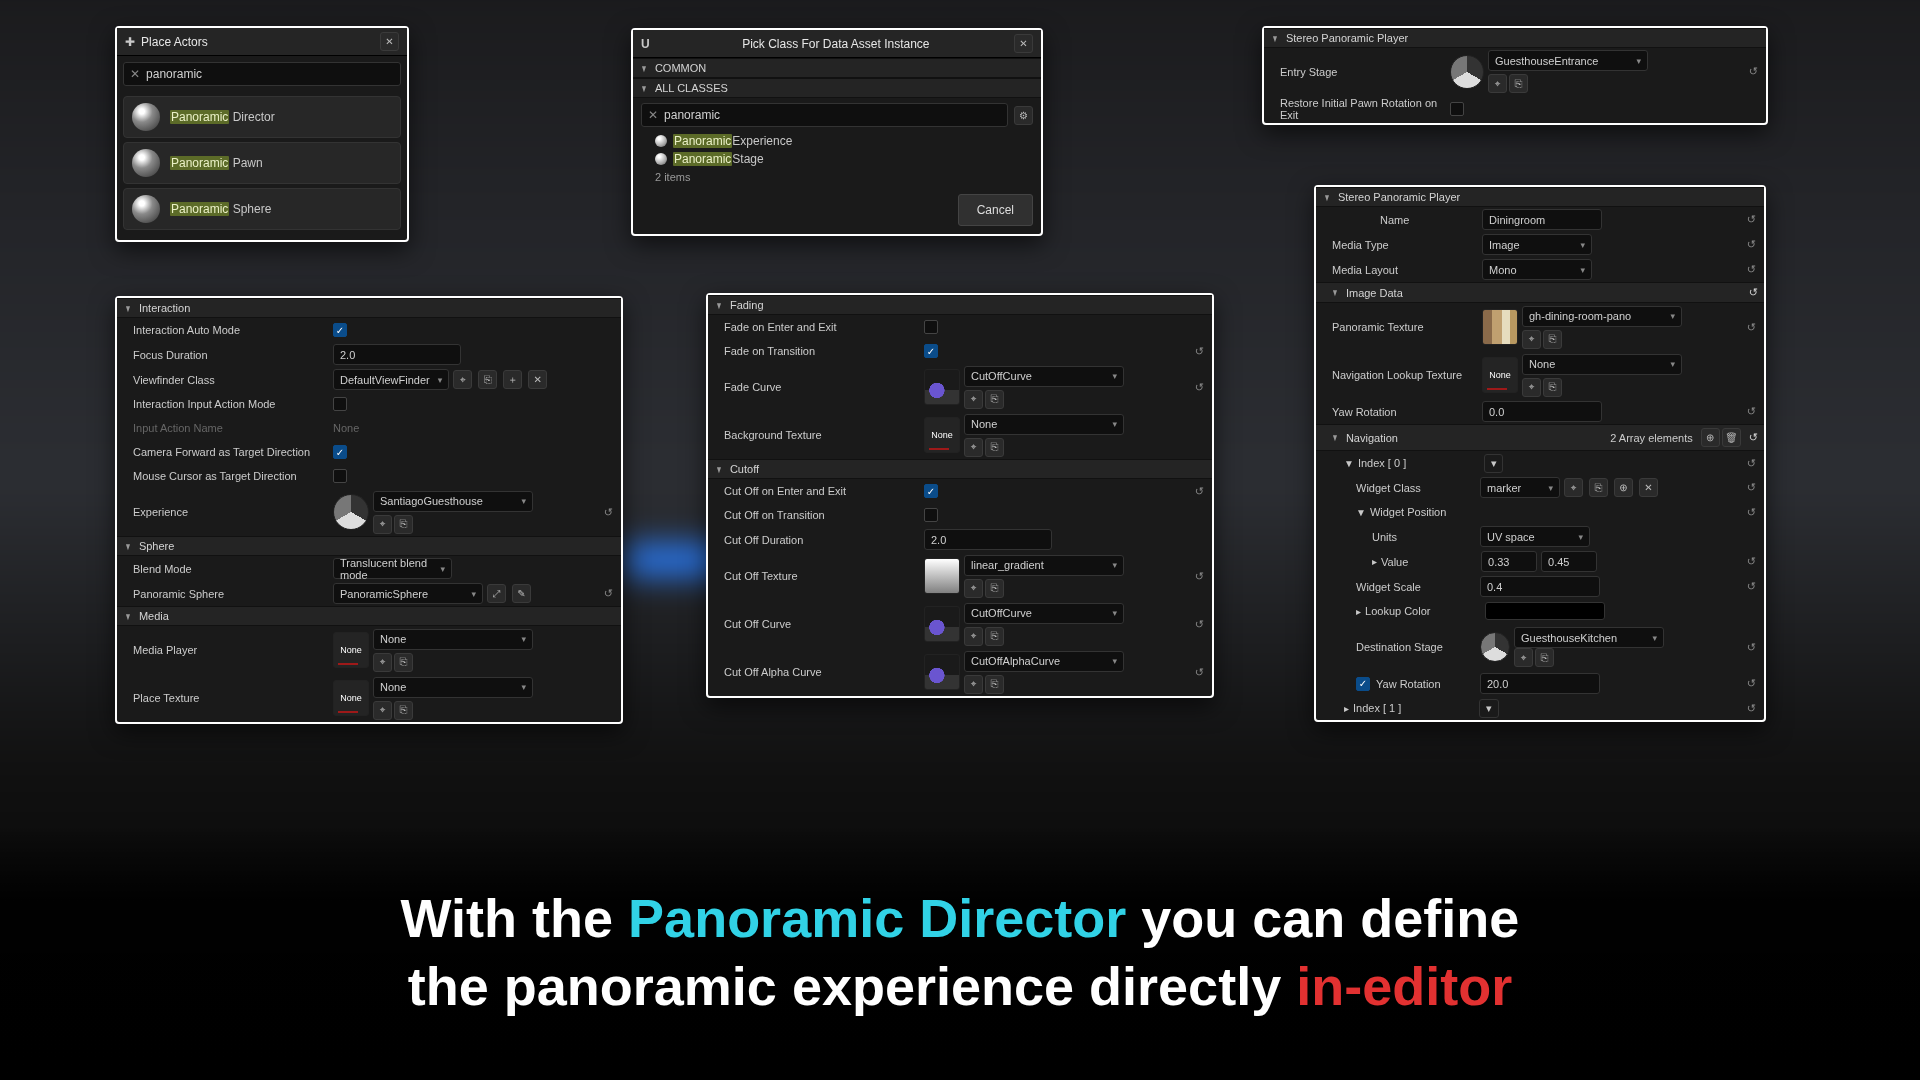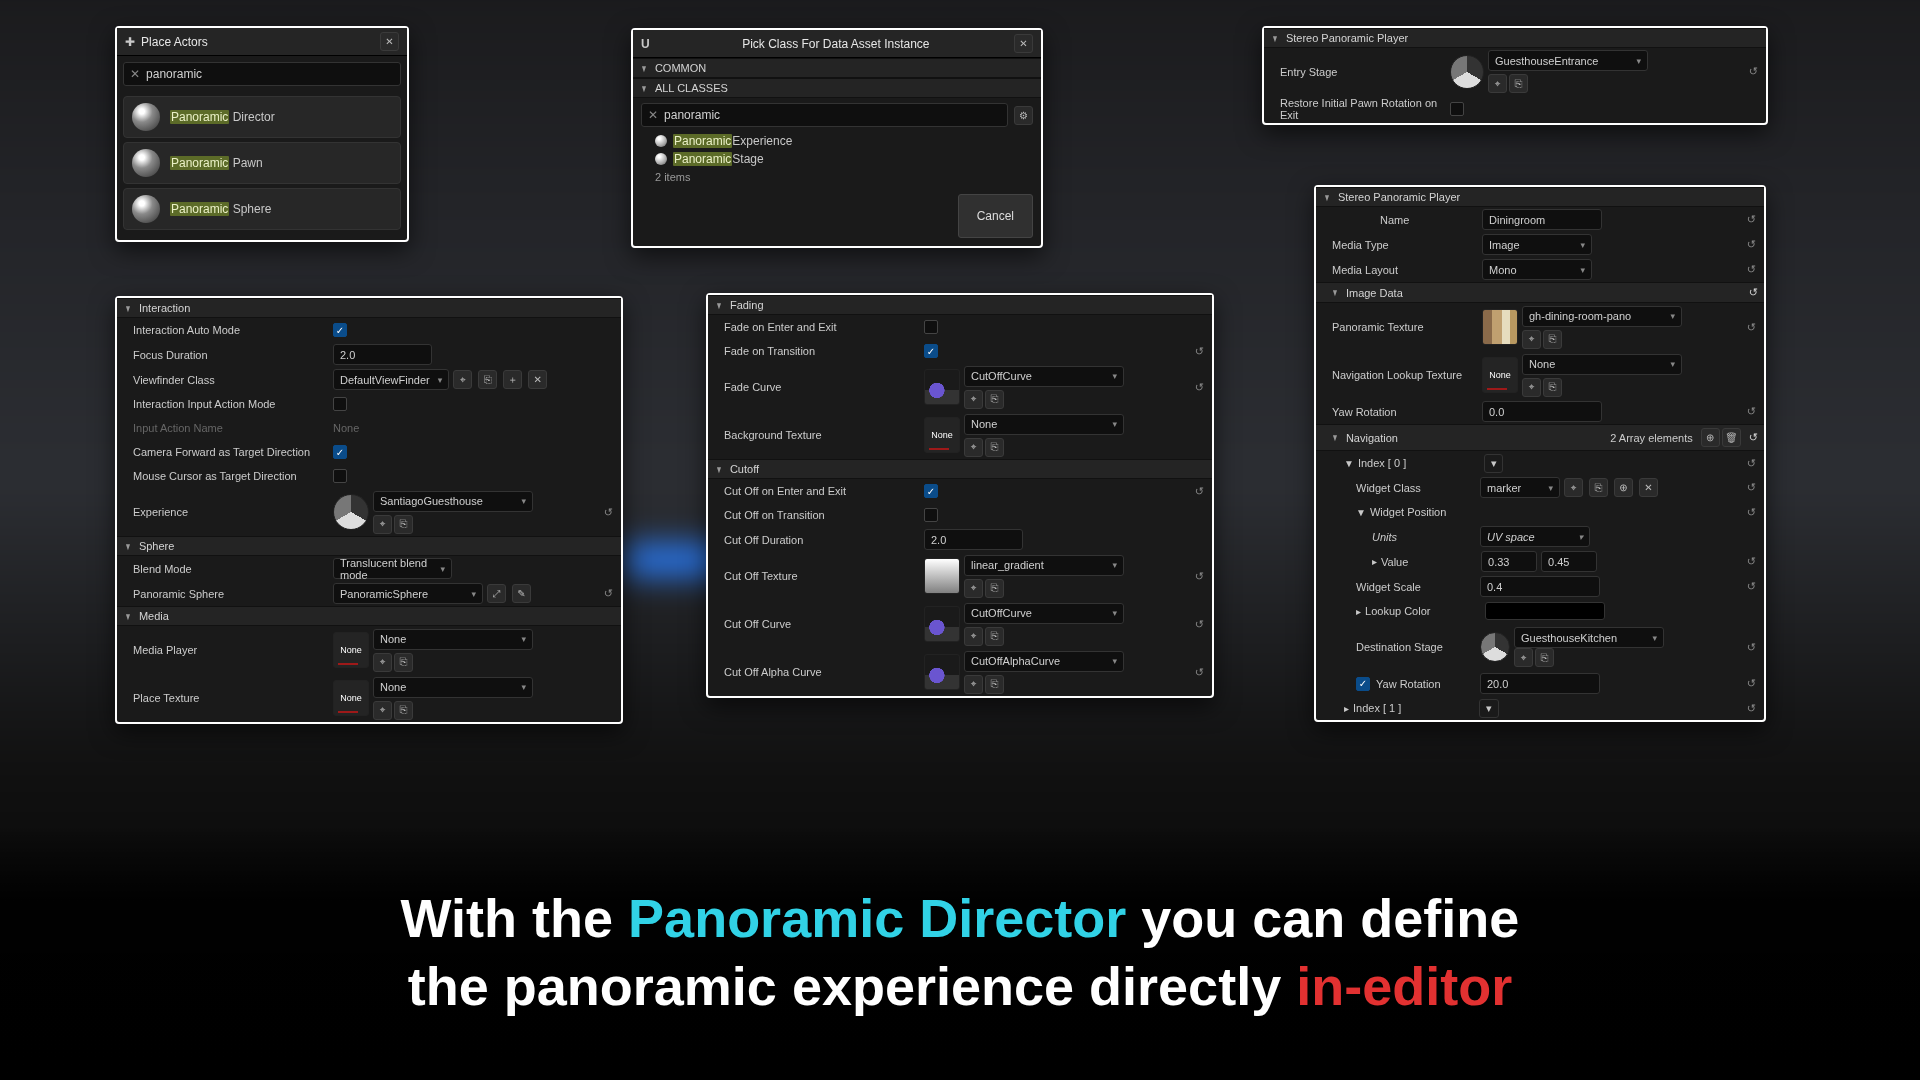--- a/index.html
+++ b/index.html
@@ -18,21 +18,21 @@
 
 .row { display: flex; align-items: center; min-height: 24px; padding: 2px 8px 2px 16px; font-size: 11px; }
 .row .lbl { flex: 0 0 200px; color: #cccccc; }
 .row .lbl.disabled { color: #666; }
 .row .ctrl { flex: 1; display: flex; align-items: center; gap: 4px; }
 .row .reset { margin-left: auto; color: #888; cursor: pointer; }
 
 .input, .dropdown, .numbox { background: #0f0f0f; border: 1px solid #333; border-radius: 3px; padding: 2px 6px; height: 21px; color: #d0d0d0; font-size: 11px; }
 .dropdown { display: flex; align-items: center; justify-content: space-between; min-width: 110px; }
 .dropdown .chev { font-size: 9px; color: #888; margin-left: 8px; }
-.numbox { width: 99px; }
+.numbox { width: 128px; }
 
 .checkbox { width: 14px; height: 14px; background: #0f0f0f; border: 1px solid #444; border-radius: 2px; display: inline-flex; align-items: center; justify-content: center; font-size: 10px; color: #fff; }
 .checkbox.on { background: #0a4c8a; border-color: #0a4c8a; }
 
 .icon-btn { width: 19px; height: 19px; background: #2a2a2a; border: 1px solid #3a3a3a; border-radius: 3px; display: inline-flex; align-items: center; justify-content: center; font-size: 10px; color: #bbb; cursor: pointer; }
 .icon-btn + .icon-btn { margin-left: 2px; }
 
 .asset-thumb { width: 36px; height: 36px; background: #333; border: 1px solid #222; border-radius: 3px; position: relative; }
 .asset-thumb.none { display: flex; align-items: center; justify-content: center; font-size: 9px; color: #fff; background: #242424; }
 .asset-thumb.none::after { content: ""; position: absolute; left: 4px; bottom: 2px; width: 60%; height: 2px; background: #9e1919; }
@@ -46,21 +46,21 @@
 .search-box { display: flex; align-items: center; background: #0f0f0f; border: 1px solid #333; border-radius: 3px; padding: 2px 6px; height: 24px; }
 .search-box .x { color: #888; margin-right: 6px; }
 .search-box input { flex: 1; background: transparent; border: none; color: #d0d0d0; outline: none; font-size: 12px; }
 
 .actor-item { display: flex; align-items: center; gap: 10px; padding: 6px 8px; margin: 4px 6px; background: #272727; border: 1px solid #333; border-radius: 4px; cursor: pointer; }
 .actor-item .sphere { width: 28px; height: 28px; background: radial-gradient(circle at 35% 30%, #fff 0 10%, #8a8a8a 40%, #2e2e2e 100%); border-radius: 50%; }
 
 .tree-item { display: flex; align-items: center; gap: 6px; padding: 2px 22px; font-size: 12px; }
 .tree-item .dot { width: 12px; height: 12px; border-radius: 50%; background: radial-gradient(circle at 35% 30%, #fff 0 10%, #aaa 60%, #555 100%); }
 .footer-count { padding: 3px 22px; color: #999; font-size: 11px; }
-.btn { background: #303030; border: 1px solid #444; border-radius: 3px; padding: 14px 18px; color: #ddd; font-size: 12px; cursor: pointer; }
+.btn { background: #303030; border: 1px solid #444; border-radius: 3px; padding: 8px 18px; color: #ddd; font-size: 12px; cursor: pointer; }
 
 .caption { position: absolute; left: 0; right: 0; bottom: 0; padding: 60px 0 60px; background: linear-gradient(180deg, rgba(0,0,0,0) 0%, rgba(0,0,0,0.9) 30%, #000 100%); text-align: center; }
 .caption p { color: #ffffff; font-size: 54px; font-weight: 700; line-height: 1.25; }
 .caption .cyan { color: #31d2e6; }
 .caption .red { color: #e23131; }
 </style>
 </head>
 <body>
 
 <div class="backdrop"></div>
@@ -502,21 +502,21 @@
         <span class="icon-btn">⊕</span>
         <span class="icon-btn">✕</span>
       </div>
       <span class="reset">↺</span>
     </div>
   <div class="row" style="padding-left:40px;">
       <span class="tri" style="margin-right:4px;font-size:10px;">▼</span>
       <span class="lbl" style="flex-basis:120px;">Widget Position</span>
       <span class="reset">↺</span>
     </div>
-  <div class="row" style="padding-left:56px;font-style:italic;">
+  <div class="row" style="padding-left:56px;">
       <span class="lbl" style="flex-basis:108px;">Units</span>
       <div class="ctrl">
         <div class="dropdown">
           <span>UV space</span>
           <span class="chev">▾</span>
         </div>
       </div>
     </div>
   <div class="row" style="padding-left:56px;">
       <span class="tri" style="margin-right:4px;font-size:10px;">▸</span>

